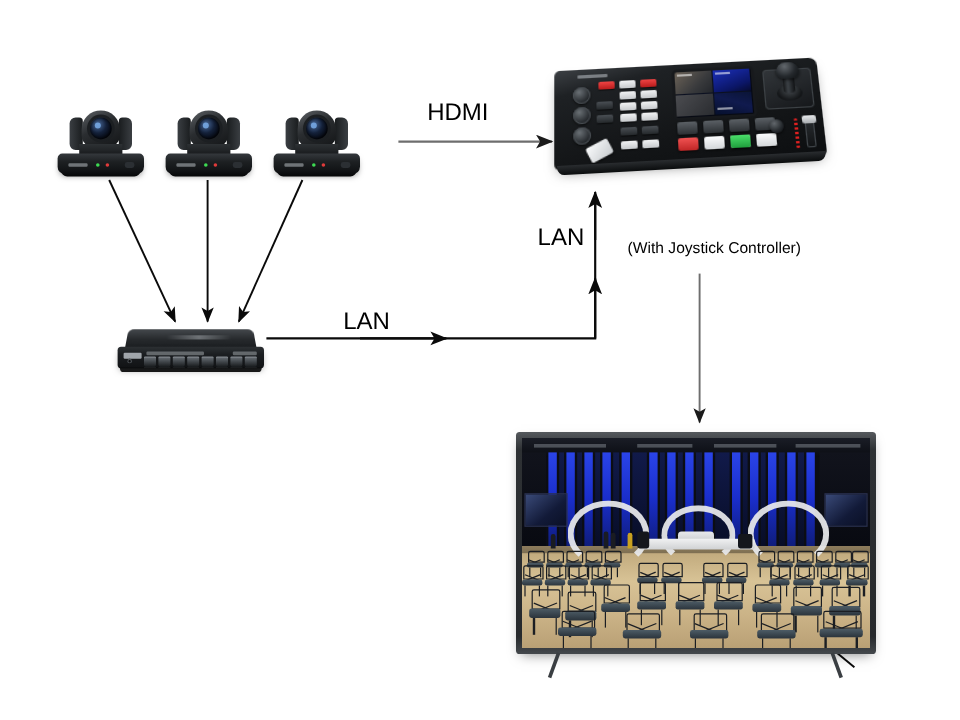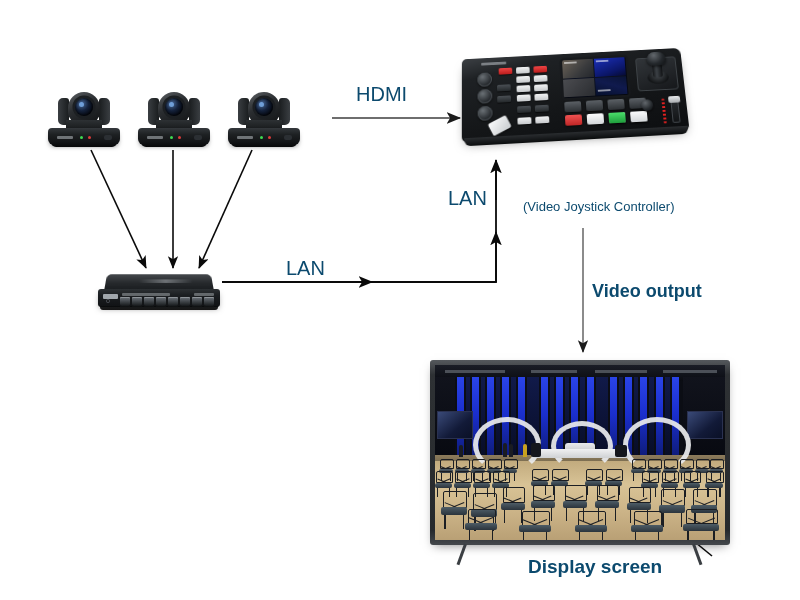--- a/index.html
+++ b/index.html
@@ -1,21 +1,21 @@
 <!DOCTYPE html>
 <html><head>
 <meta charset="utf-8">
 <style>
   html,body{margin:0;padding:0;}
   body{
     width:800px;height:600px;background:#ffffff;overflow:hidden;
     font-family:"Liberation Sans", sans-serif;position:relative;
   }
   #stage{position:absolute;left:0;top:0;width:800px;height:600px;}
-  .lbl{position:absolute;color:#0c4a6e;white-space:nowrap;line-height:1;text-align:right;}
+  .lbl{position:absolute;color:#000000;white-space:nowrap;line-height:1;text-align:right;}
   .lbl-hdmi{left:356px;top:84px;font-size:20px;}
   .lbl-lan1{left:286px;top:258px;font-size:20px;}
   .lbl-lan2{left:448px;top:188px;font-size:20px;}
   .lbl-vout{left:592px;top:282px;font-size:18px;font-weight:bold;}
   .lbl-vsw{left:526px;top:168px;font-size:23px;}
   .lbl-vsw-sub{left:523px;top:200px;font-size:13px;}
   .lbl-disp{left:528px;top:557px;font-size:19px;font-weight:bold;}
 
   
   .cam{position:absolute;width:72px;height:62px;}
@@ -744,17 +744,15 @@
           </div>
       </div>
     </div>
     <div class="legL"></div>
     <div class="legR"></div>
   </div>
 
   <div class="lbl lbl-hdmi">HDMI</div>
   <div class="lbl lbl-lan1">LAN</div>
   <div class="lbl lbl-lan2">LAN</div>
-  <div class="lbl lbl-vout">Video output</div>
-  <div class="lbl lbl-vsw-sub">(Video Joystick Controller)</div>
-  <div class="lbl lbl-disp">Display screen</div>
+  <div class="lbl lbl-vsw-sub">(With Joystick Controller)</div>
 
 </div>
 
 </body></html>

